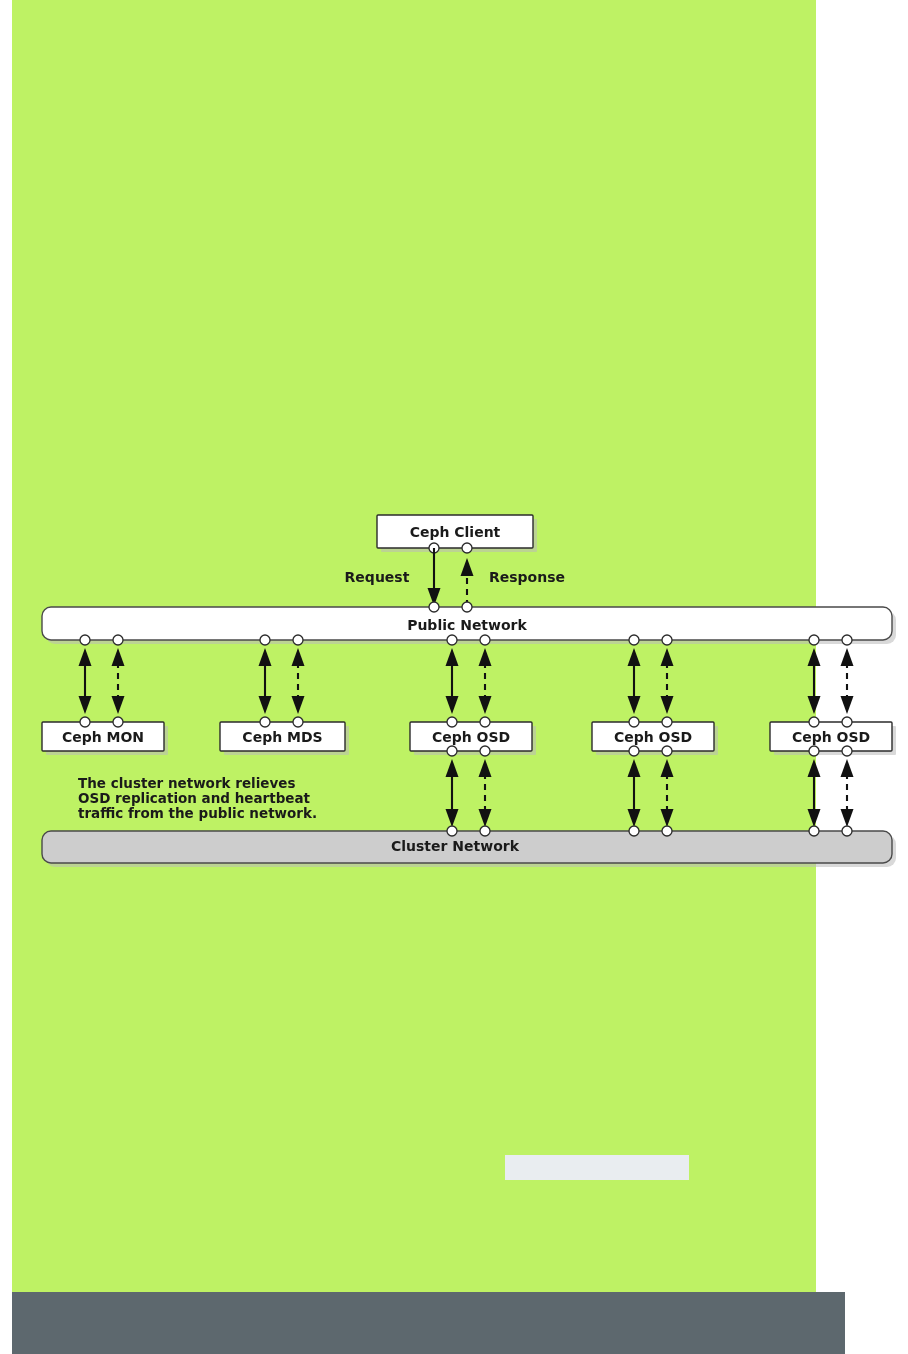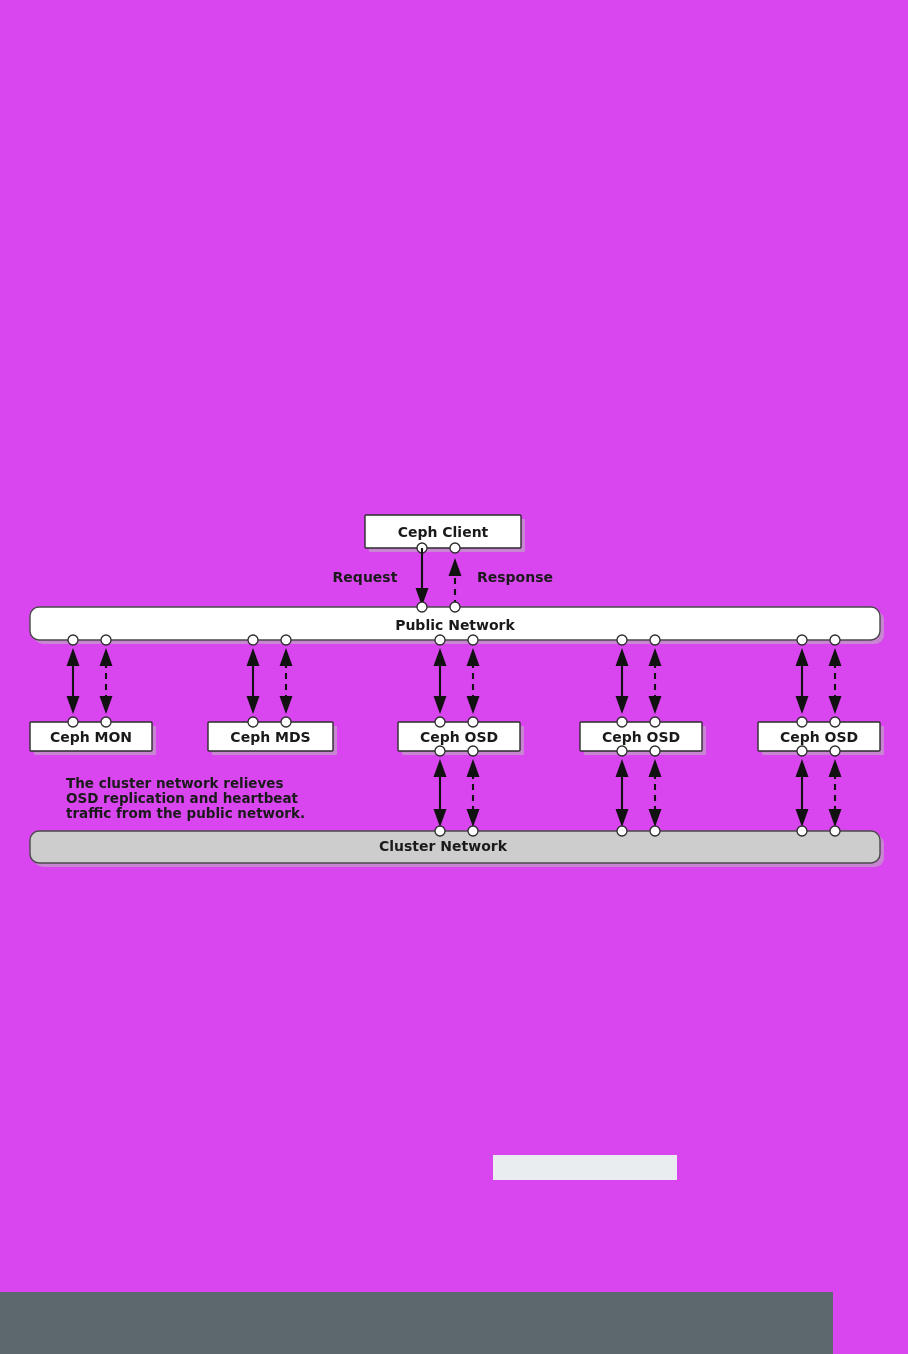--- a/index.html
+++ b/index.html
@@ -9,24 +9,24 @@
   }
   body {
     width: 908px;
     height: 1354px;
     position: relative;
     font-family: "DejaVu Sans", "Liberation Sans", sans-serif;
     overflow: hidden;
   }
   #page {
     position: absolute;
-    left: 0; top: 0;
-    width: 908px;
+    left: 12px; top: 0;
+    width: 804px;
     height: 1354px;
-    background: #d946ef;
+    background: #bef264;
   }
   #diagram {
     position: absolute;
     left: 0;
     top: 0;
     width: 908px;
     height: 1354px;
   }
   .node-label {
     font-family: "DejaVu Sans", "Liberation Sans", sans-serif;

